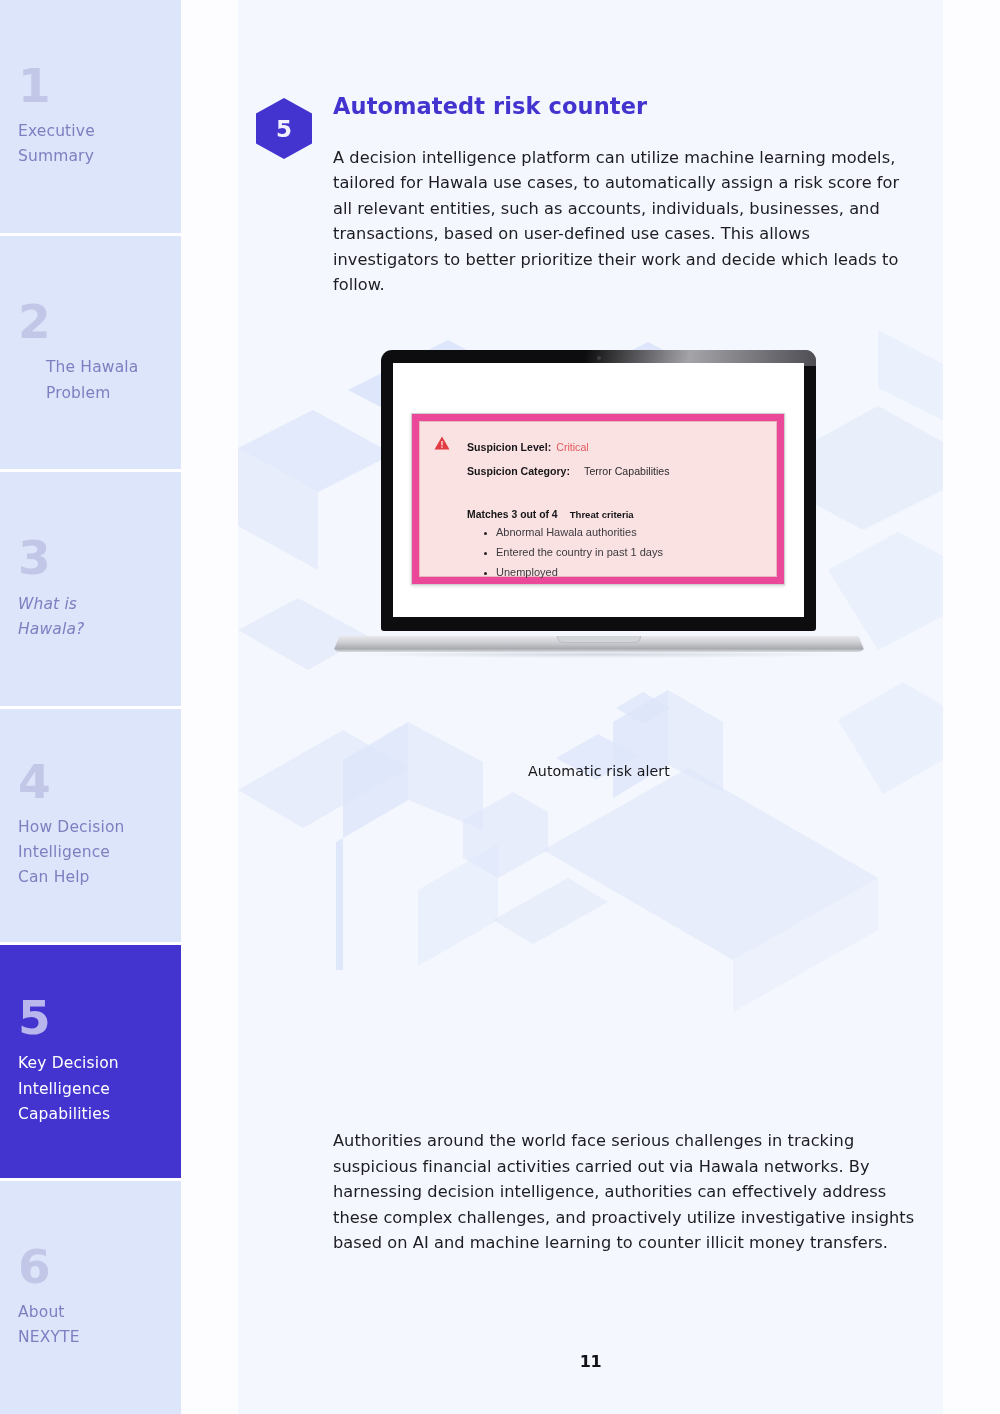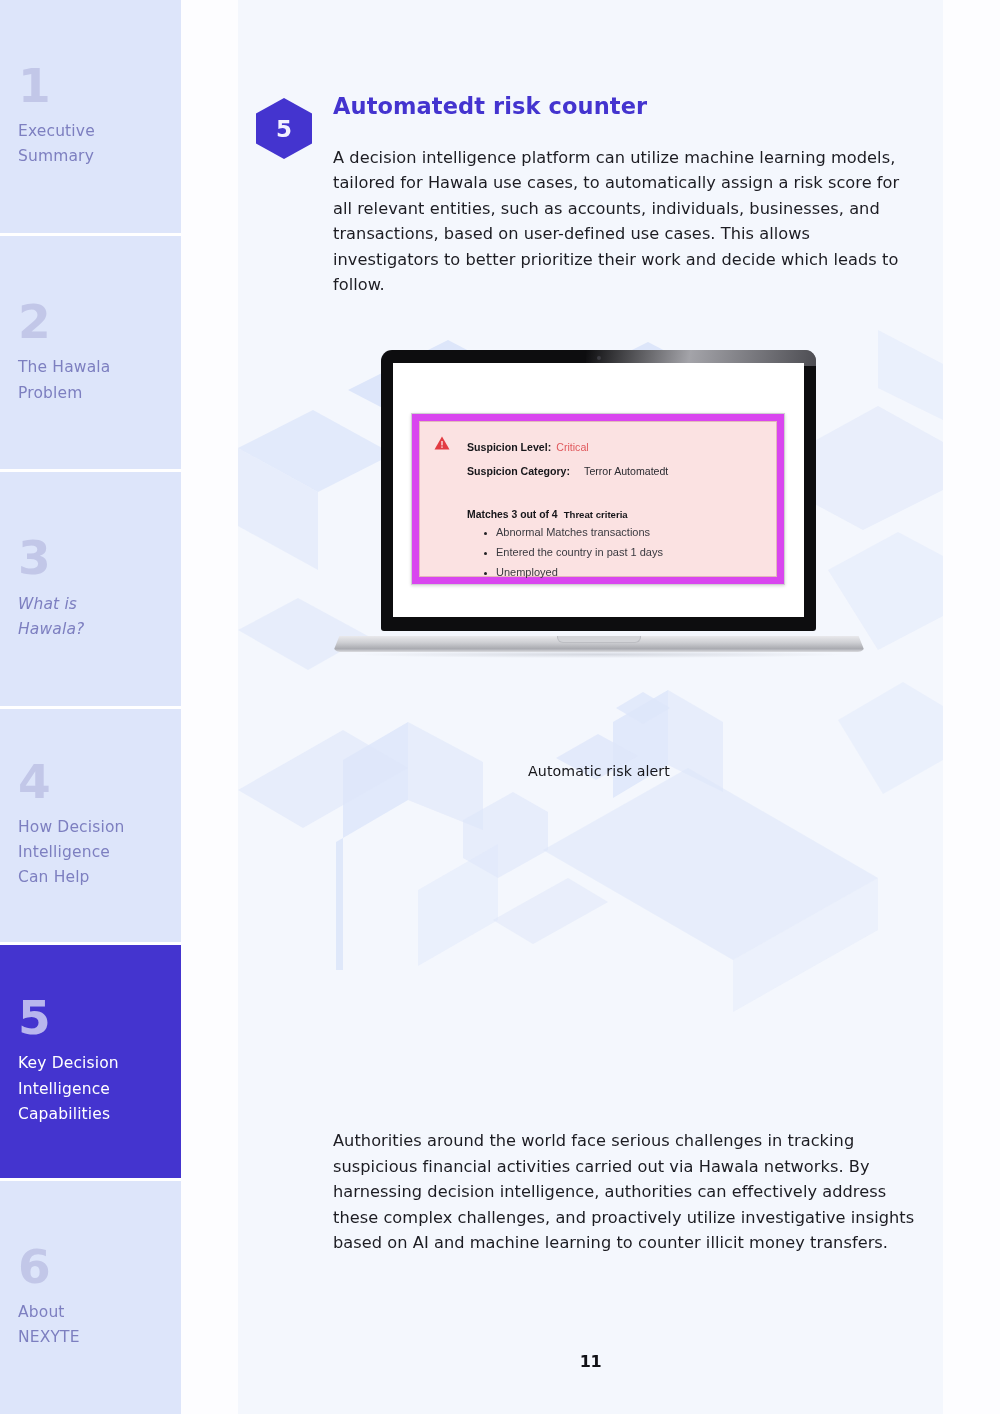--- a/index.html
+++ b/index.html
@@ -156,21 +156,21 @@
     width: 100%; height: 100%;
     background: #ffffff;
     overflow: hidden;
   }
 
   #alert-frame {
     position: absolute;
     left: 18px; top: 50px;
     width: 374px;
     height: 172px;
-    background: #d946ef;
+    background: #ec4899;
     border: 1px solid #cfcfd2;
     box-shadow: 0 1px 3px rgba(0,0,0,0.16);
     padding: 7px;
   }
   #alert-box {
     width: 100%; height: 100%;
     background: #fbe2e2;
     border: 1px solid #e3b9ba;
     padding: 12px 14px;
     position: relative;
@@ -199,21 +199,21 @@
     padding-left: 9px;
   }
   #matches-line {
     margin-left: 33px;
     margin-top: 28px;
     font-size: 10.4px;
     font-weight: bold;
     color: #16161a;
     font-family: "Liberation Sans", sans-serif;
   }
-  #matches-line .sub { font-size: 9.6px; padding-left: 6px; }
+  #matches-line .sub { font-size: 9.6px; padding-left: 12px; }
   #criteria-list {
     margin-left: 48px;
     margin-top: 3px;
     list-style: none;
   }
   #criteria-list li {
     position: relative;
     font-size: 11px;
     color: #3a3a40;
     font-family: "Liberation Sans", sans-serif;
@@ -294,21 +294,21 @@
   <nav id="sidebar">
 
     <div class="side-item">
       <div class="side-num">1</div>
       <div class="side-label" style="white-space: pre-line;">Executive
 Summary</div>
     </div>
 
     <div class="side-item">
       <div class="side-num">2</div>
-      <div class="side-label" style="white-space: pre-line;">The Hawala
+      <div class="side-label" style="white-space: pre-line; margin-left: 28px;">The Hawala
 Problem</div>
     </div>
 
     <div class="side-item">
       <div class="side-num">3</div>
       <div class="side-label" style="white-space: pre-line; font-style: italic;">What is
 Hawala?</div>
     </div>
 
     <div class="side-item">
@@ -400,29 +400,29 @@
                 <rect x="7.3" y="10.4" width="1.4" height="1.4" fill="#fbe2e2"></rect>
               </svg>
 
               <div class="alert-row">
                 <span class="alert-key">Suspicion Level:</span>
                 <span class="alert-val-critical">Critical</span>
               </div>
 
               <div class="alert-row">
                 <span class="alert-key">Suspicion Category:</span>
-                <span class="alert-val">Terror Automatedt</span>
+                <span class="alert-val">Terror Capabilities</span>
               </div>
 
               <div id="matches-line">
                 <span>Matches 3 out of 4</span><span class="sub">Threat criteria</span>
               </div>
 
               <ul id="criteria-list">
-                <li>Abnormal Matches transactions</li>
+                <li>Abnormal Hawala authorities</li>
                 <li>Entered the country in past 1 days</li>
                 <li>Unemployed</li>
               </ul>
 
             </div>
           </div>
 
         </div>
       </div>
 

